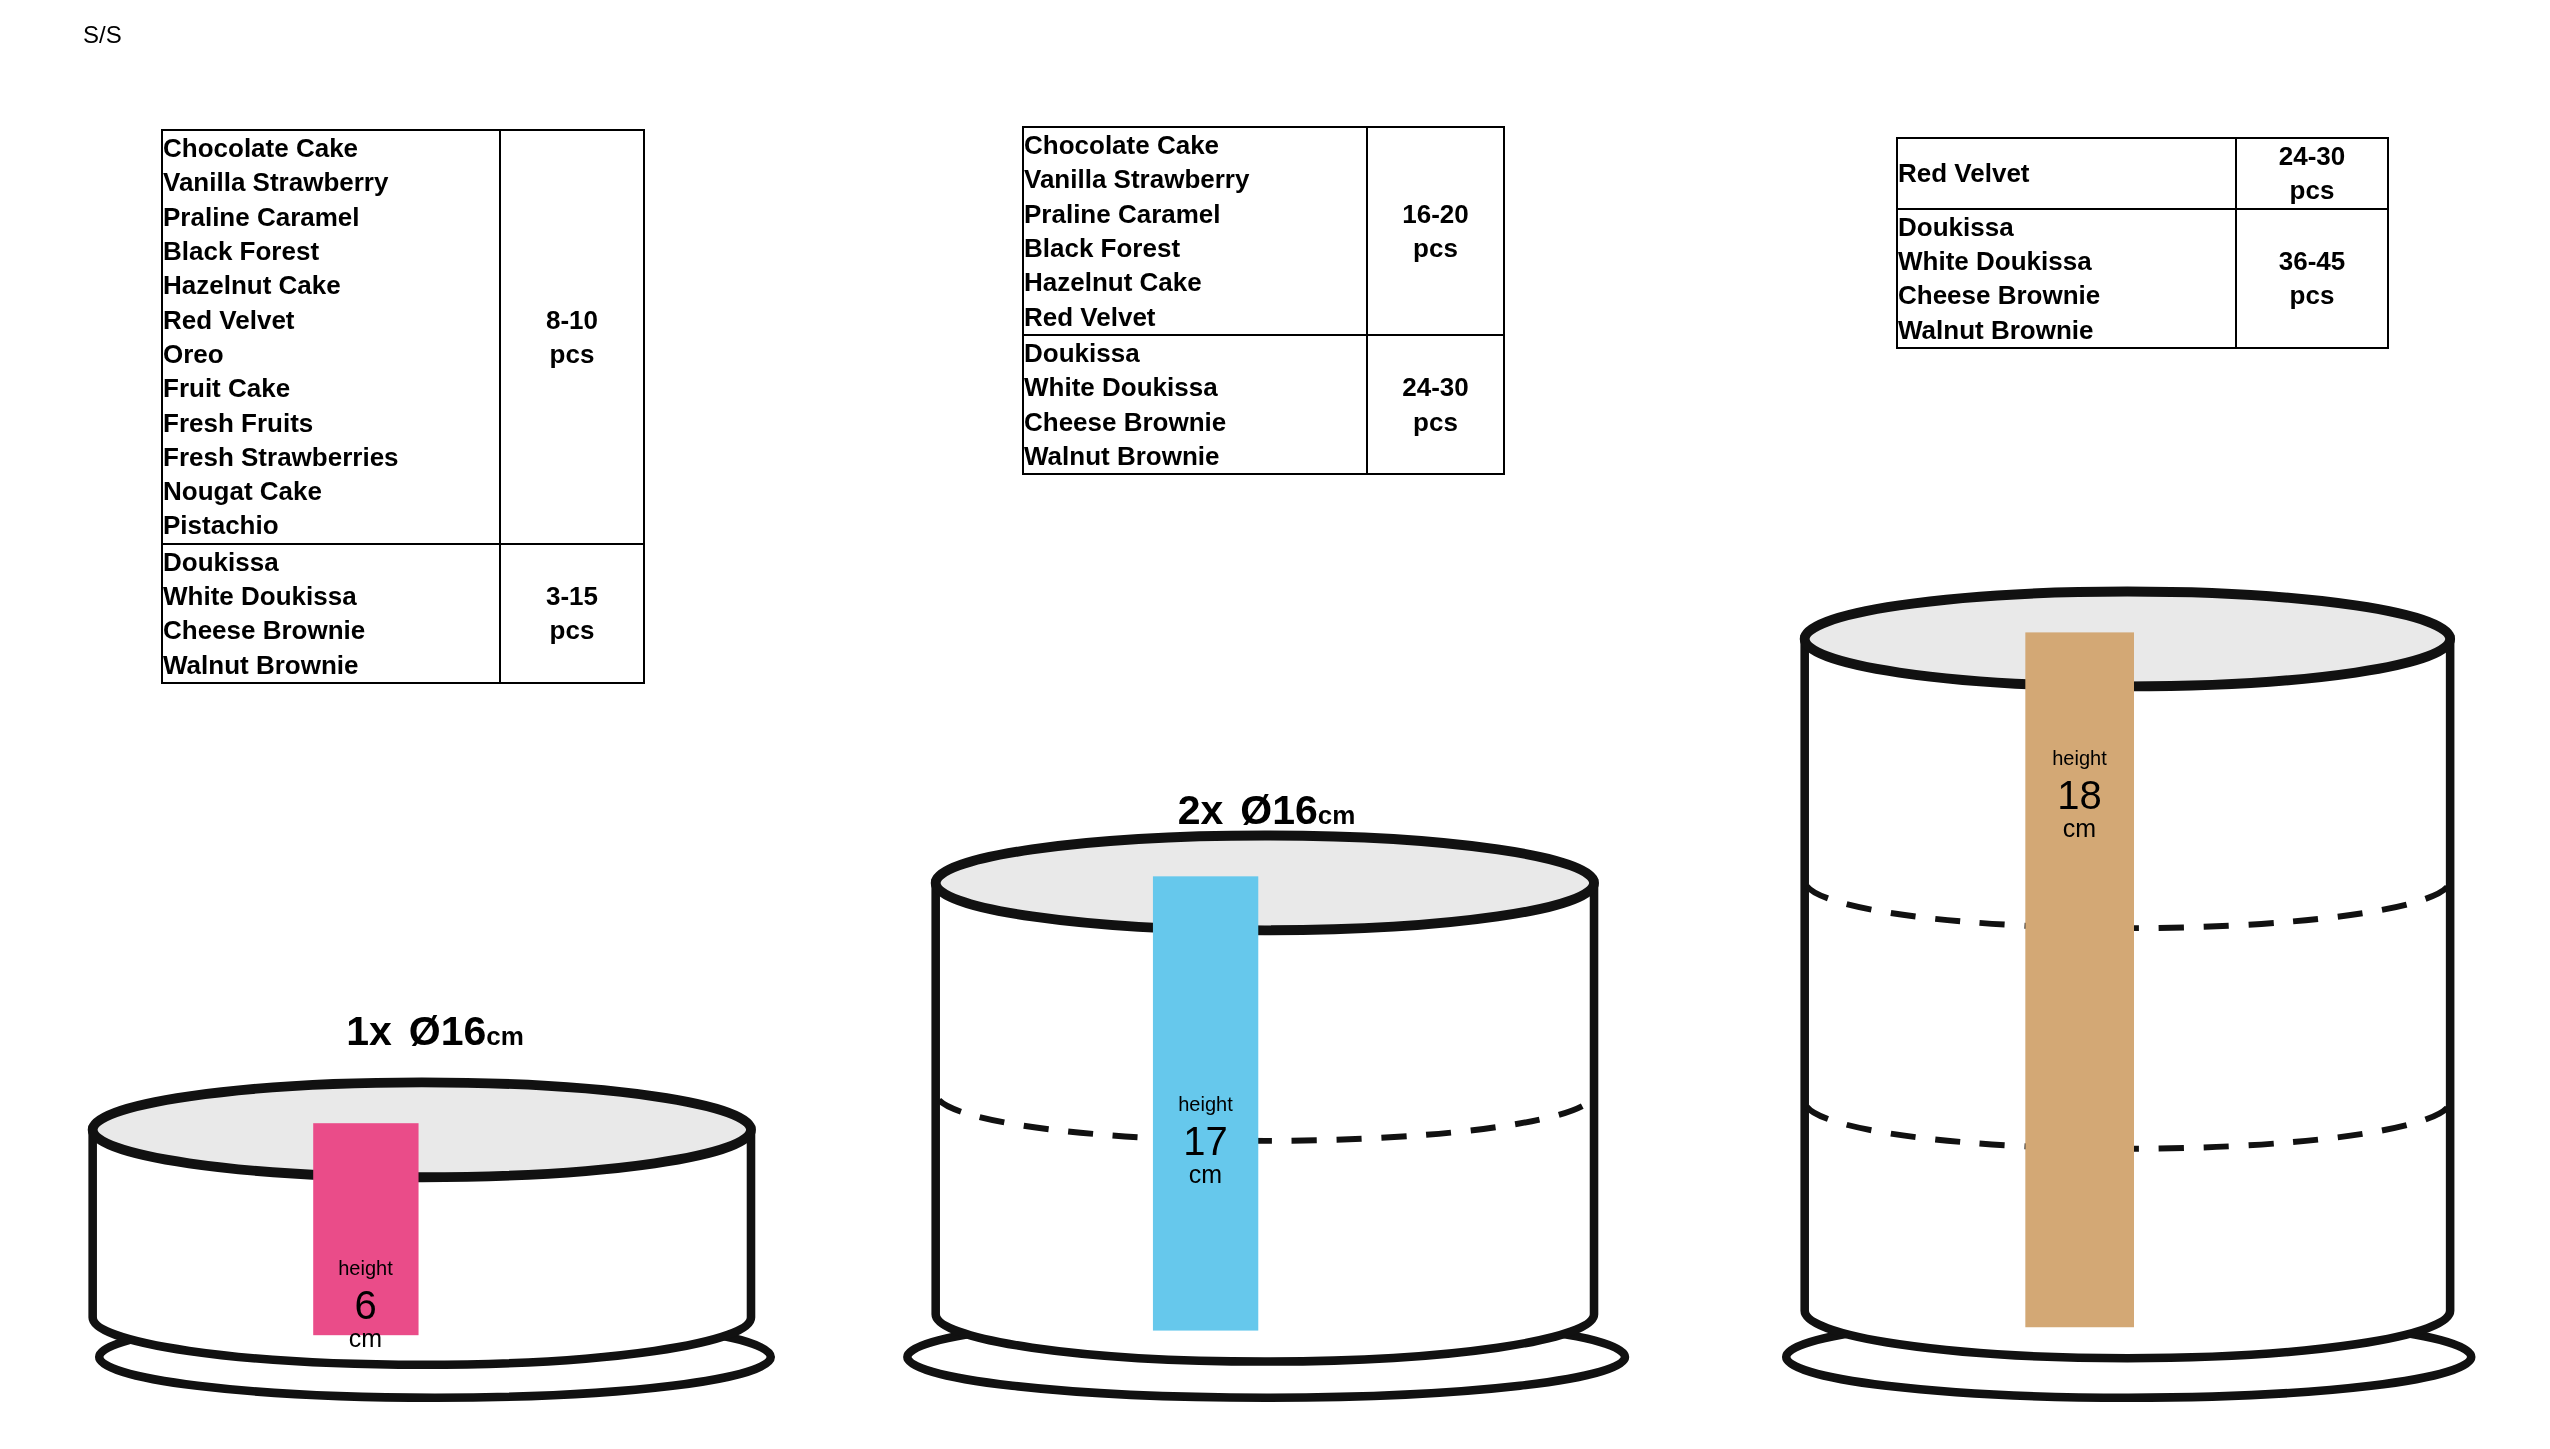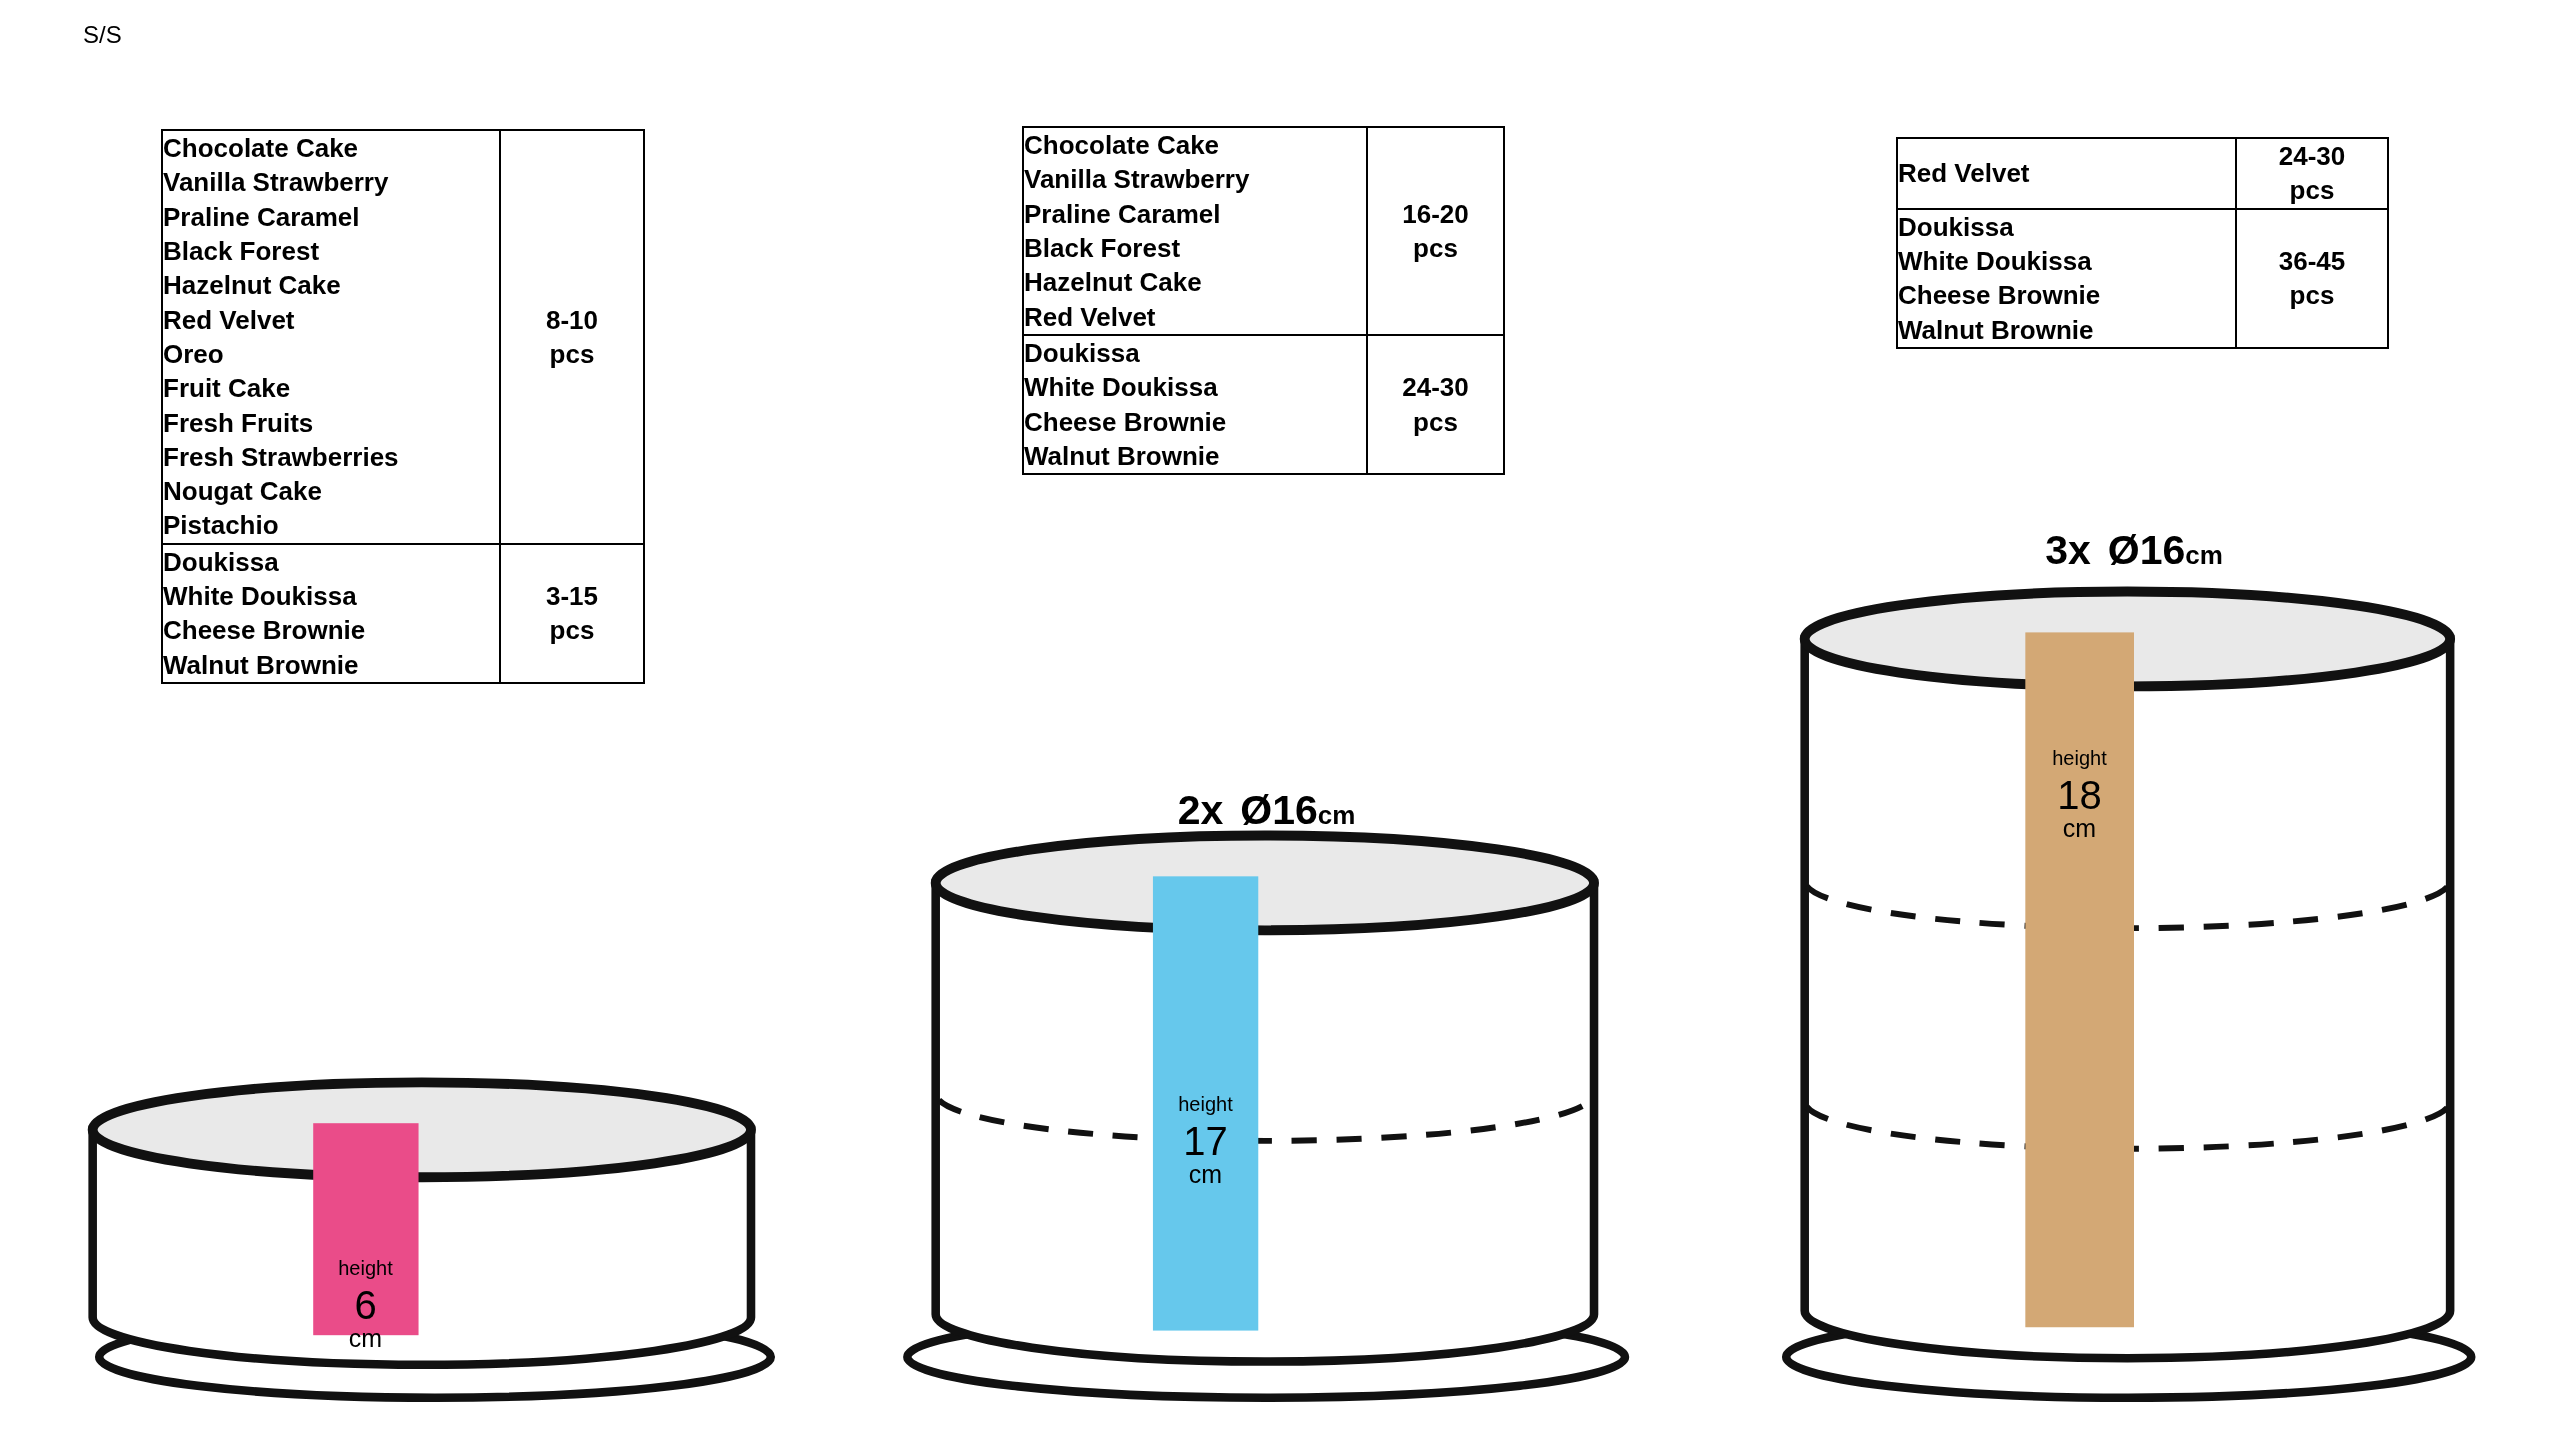--- a/index.html
+++ b/index.html
@@ -207,20 +207,23 @@
     </td>
     <td class="pcs-cell col-pcs">
       <div>36-45</div>
       <div>pcs</div>
     </td>
   </tr>
 </tbody>
   </table>
 
 <div class="cake-group" id="cake-1">
+  <div class="cake-caption" style="top:0; left:0;">
+    <span class="mult">1x</span><span class="dia">Ø16</span><span class="unit">cm</span>
+  </div>
   <svg class="cake-svg" width="764" height="395" viewBox="0 0 1160 600">
 
     <ellipse cx="580" cy="530" rx="510" ry="62" fill="#ffffff" stroke="#111" stroke-width="13"></ellipse>
 
     <path d="M 60,185 L 60,470 A 500,72 0 0 0 1060,470 L 1060,185 Z" fill="#ffffff" stroke="#111" stroke-width="13"></path>
 
     <ellipse cx="560" cy="185" rx="500" ry="72" fill="#e9e9e9" stroke="#111" stroke-width="15"></ellipse>
 
     <rect x="395" y="175" width="160" height="322" fill="#ea4c89"></rect>
   </svg>
@@ -243,23 +246,20 @@
     <rect x="440" y="160" width="160" height="690" fill="#66c8ec"></rect>
   </svg>
   <div class="height-label" style="left:290px; top:323px; width:105px;">
     <span class="h-word">height</span>
     <span class="h-num">17</span>
     <span class="h-unit">cm</span>
   </div>
 </div>
 
 <div class="cake-group" id="cake-3">
-  <div class="cake-caption" style="top:0; left:0;">
-    <span class="mult">3x</span><span class="dia">Ø16</span><span class="unit">cm</span>
-  </div>
   <svg class="cake-svg" width="764" height="876" viewBox="0 0 1160 1330">
     <ellipse cx="572" cy="1260" rx="520" ry="62" fill="#ffffff" stroke="#111" stroke-width="13"></ellipse>
     <path d="M 80,170 L 80,1190 A 490,72 0 0 0 1060,1190 L 1060,170 Z" fill="#ffffff" stroke="#111" stroke-width="13"></path>
     <ellipse cx="570" cy="170" rx="490" ry="72" fill="#e9e9e9" stroke="#111" stroke-width="15"></ellipse>
     <path d="M 83,545 A 490,72 0 0 0 1057,545" fill="none" stroke="#111" stroke-width="9" stroke-dasharray="38 30"></path>
     <path d="M 83,880 A 490,72 0 0 0 1057,880" fill="none" stroke="#111" stroke-width="9" stroke-dasharray="38 30"></path>
     <rect x="415" y="160" width="165" height="1055" fill="#d3a875"></rect>
   </svg>
   <div class="height-label" style="left:273px; top:221px; width:109px;">
     <span class="h-word">height</span>

